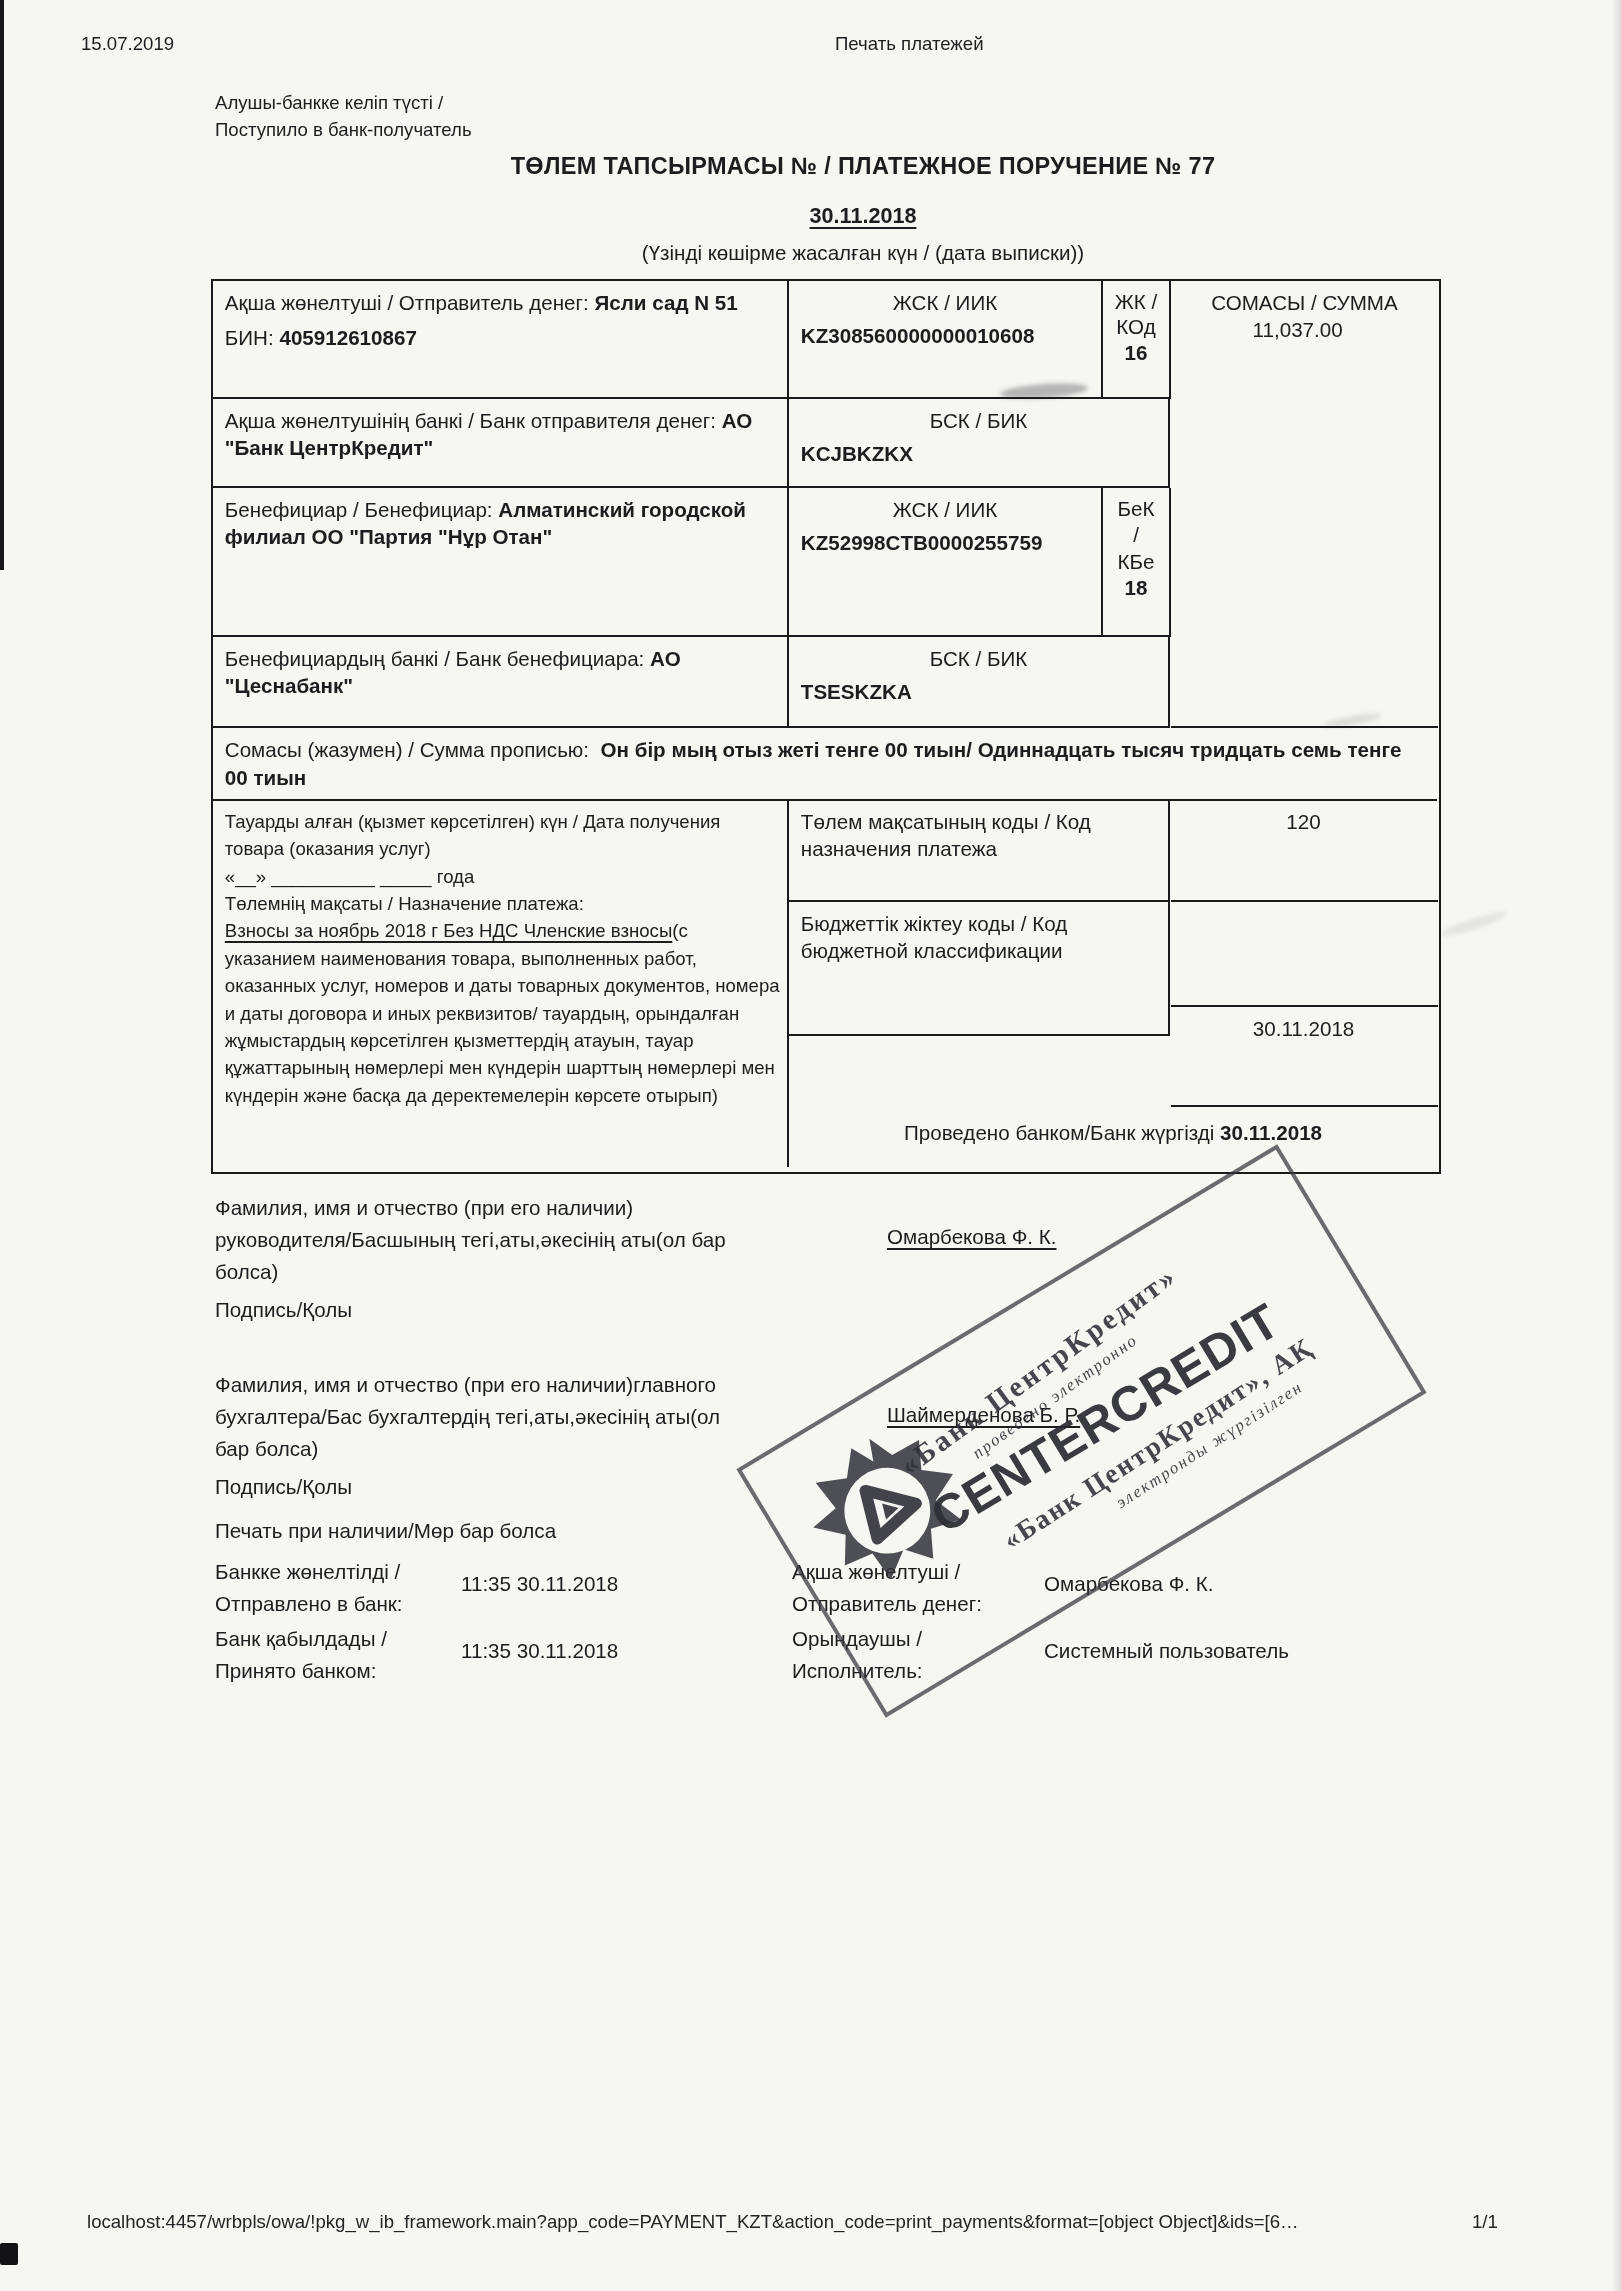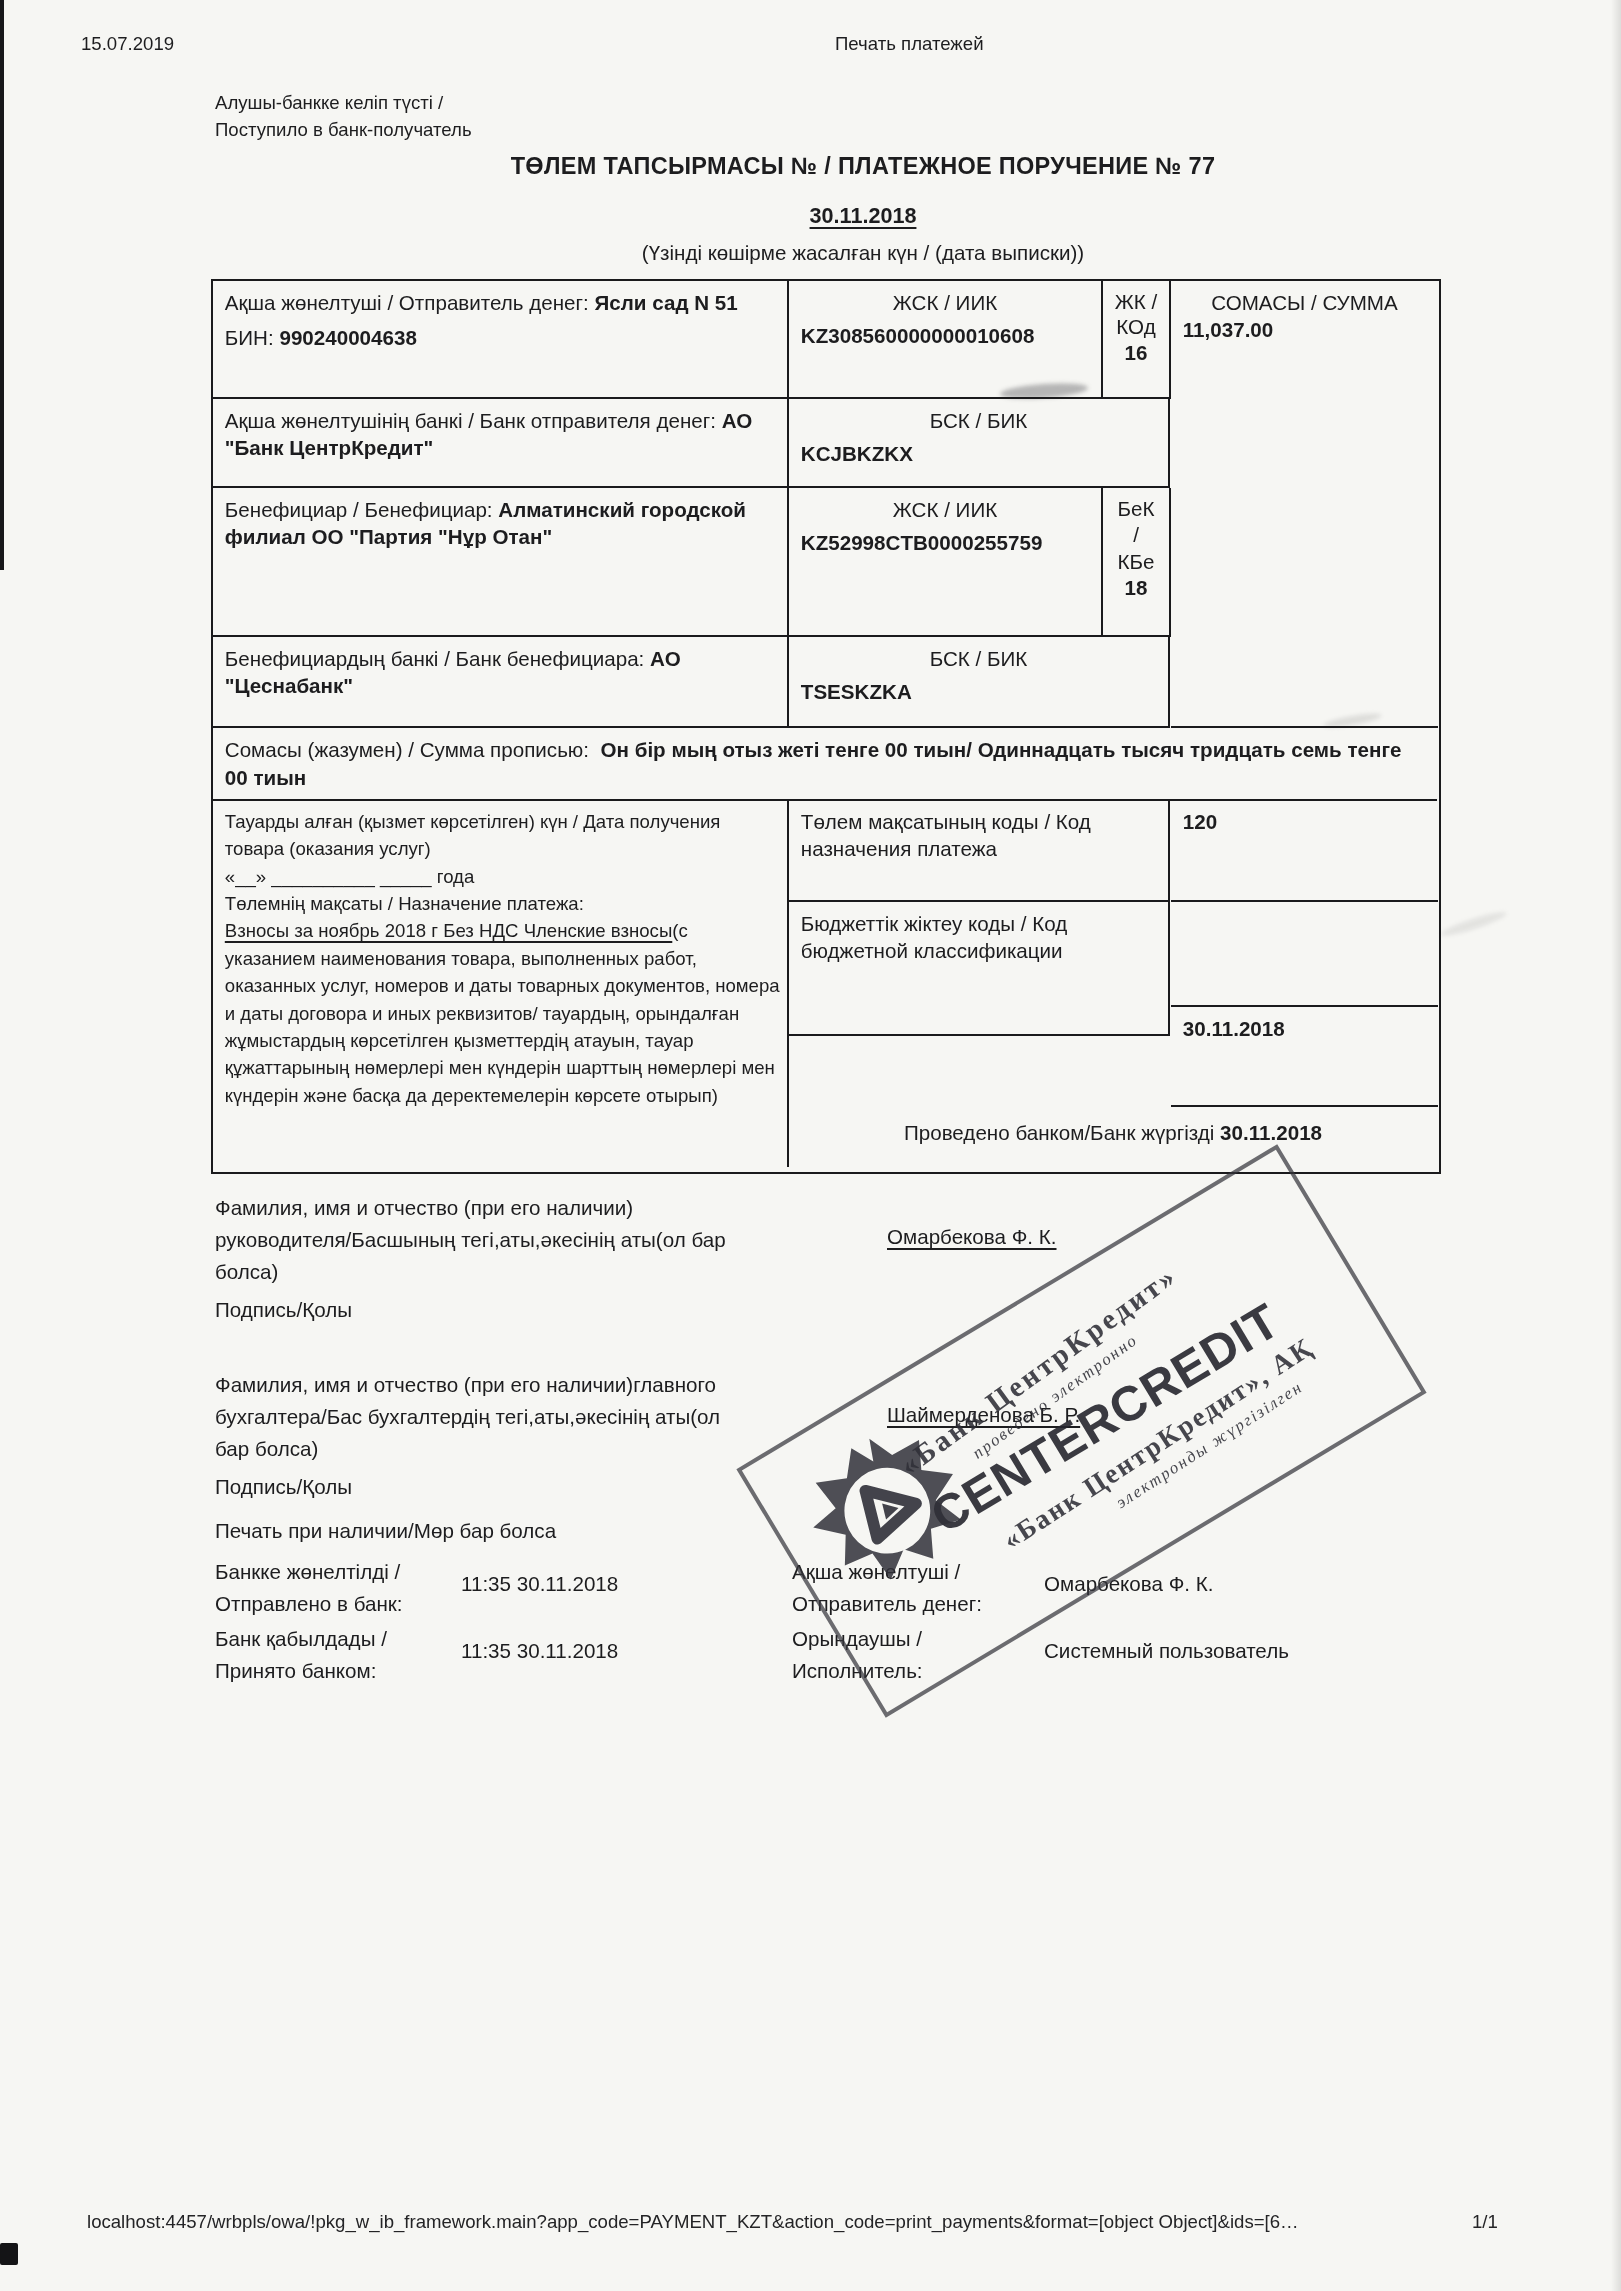--- a/index.html
+++ b/index.html
@@ -26,21 +26,21 @@
   .doc-date-note{left:211px; top:241px; width:1230px; text-align:center; font-size:20.6px; transform:translateX(37px);}
 
   
   .ptable{left:211px; top:279px; width:1230px; height:895px; border:2.9px solid #1a1a1c; box-sizing:border-box; background:transparent;}
   .cell{position:absolute; box-sizing:border-box; padding:7.8px 11.8px; font-size:20.6px; line-height:27.4px;}
   .br{border-right:2.9px solid #1a1a1c;}
   .bb{border-bottom:2.9px solid #1a1a1c;}
   .cell .hdr{display:block; text-align:center;}
   .cell .val-c{display:block; font-weight:bold; margin-top:5.9px;}
   .narrow{padding:7.8px 3.9px; text-align:center;}
-  .vright{text-align:left; font-weight:bold; padding-right:13.7px;}
+  .vright{text-align:center; font-weight:normal; padding-right:13.7px;}
   .binline{margin-top:7.8px;}
 
   
   .sig{font-size:20.6px; line-height:32px;}
   .sigval{font-size:20.6px;}
 
   
   .stamp{
     left:766px; top:1286px; width:623px; height:282px;
     border:4.9px solid rgba(52,52,60,0.72);
@@ -86,21 +86,21 @@
   </div>
 
   <div class="abs doc-title">ТӨЛЕМ ТАПСЫРМАСЫ № / ПЛАТЕЖНОЕ ПОРУЧЕНИЕ № 77</div>
   <div class="abs doc-date"><span class="u">30.11.2018</span></div>
   <div class="abs doc-date-note">(Үзінді көшірме жасалған күн / (дата выписки))</div>
 
   <div class="abs ptable">
 
     <div class="cell br bb" style="left:0;top:0;width:576px;height:118px;">
       <div style="max-width:541px;"><span>Ақша жөнелтуші / Отправитель денег: </span><b>Ясли сад N 51</b></div>
-      <div class="binline"><span>БИН: </span><b>990240004638</b></div>
+      <div class="binline"><span>БИН: </span><b>405912610867</b></div>
     </div>
     <div class="cell br bb" style="left:576px;top:0;width:314px;height:118px;">
       <span class="hdr">ЖСК / ИИК</span>
       <span class="val-c">KZ308560000000010608</span>
     </div>
     <div class="cell br bb narrow" style="left:890px;top:0;width:68px;height:118px;line-height:25.5px;">
       <span>ЖК /</span><br>
       <span>КОд</span><br>
       <b>16</b>
     </div>

